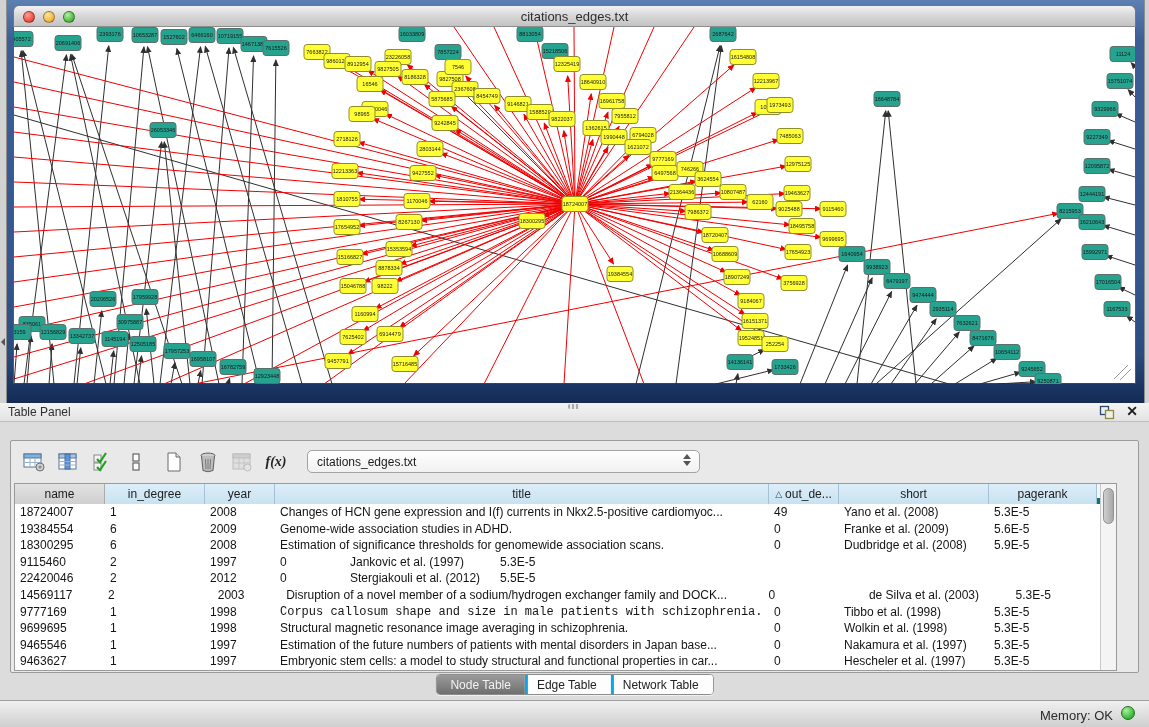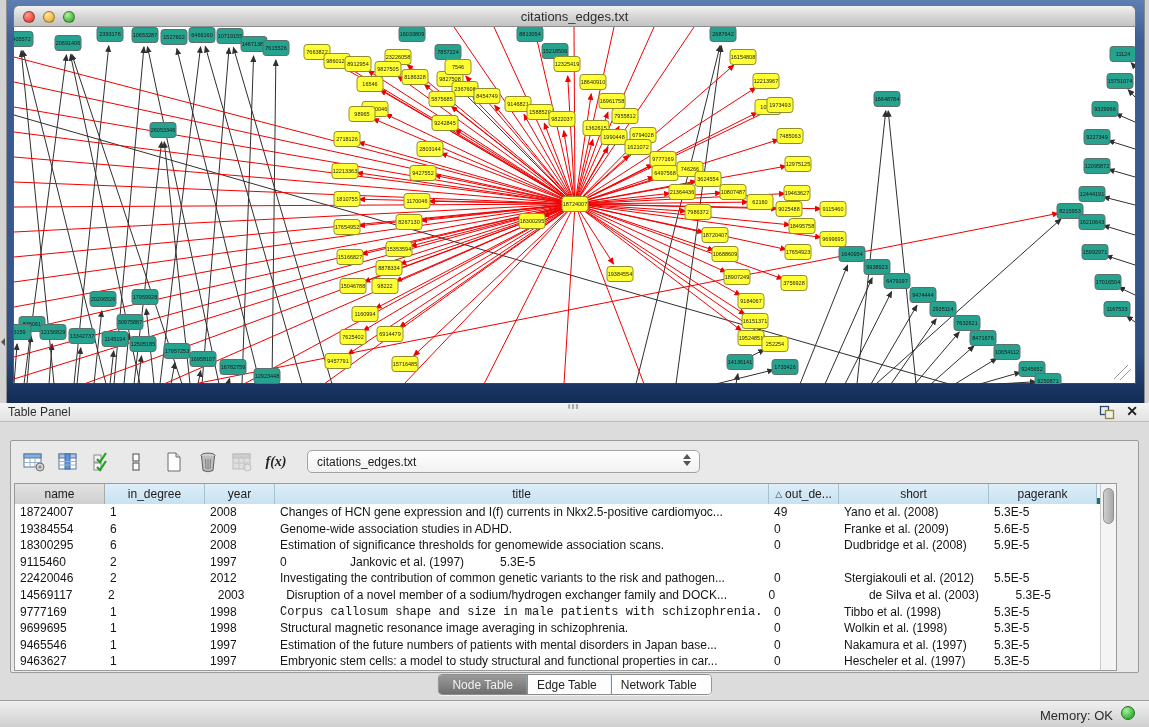--- a/index.html
+++ b/index.html
@@ -65,21 +65,21 @@
   .td { font-size:12px; color:#141414; padding-left:5px; white-space:nowrap; overflow:hidden; }
   .vscroll { position:absolute; right:0px; top:0px; width:16px; height:186px; background:#f4f4f4;
     border-left:1px solid #c9c9c9; }
   .vthumb { position:absolute; left:2px; top:4px; width:11px; height:36px; border-radius:6px;
     background:linear-gradient(90deg,#cfcfcf,#a8a8a8); border:1px solid #909090; }
 
   .tabbar { position:absolute; left:50%; top:271px; transform:translateX(-50%); height:21px; display:flex;
     border:1px solid #8d8d8d; border-radius:4px; overflow:hidden; background:#fff;
     box-shadow:0 1px 0 rgba(255,255,255,.6); }
   .tab { padding:0 14px; font-size:12px; color:#222; line-height:20px; background:#fdfdfd; }
-  .tab + .tab { border-left:1px solid #0ea5e9;padding-left:9px; }
+  .tab + .tab { border-left:3px solid #0ea5e9;padding-left:9px; }
   .tab.sel { background:linear-gradient(180deg,#9b9b9b,#6f6f6f); color:#f2f2f2; }
 
   .status-bar { position:absolute; left:0; top:700px; width:1149px; height:27px;
     background:linear-gradient(180deg,#f0f0f0,#cfcfcf); border-top:1px solid #9f9f9f; }
   .mem-label { position:absolute; right:36px; top:7px; font-size:13px; color:#2b2b2b; }
   .mem-dot { position:absolute; right:14px; top:5px; width:14px; height:14px; border-radius:50%;
     border:1px solid #237023; background:radial-gradient(circle at 35% 30%, #a9f0a0, #3cb93c 65%, #2a9a2a); }
 </style>
 </head>
 <body>
@@ -933,21 +933,20 @@
               <div class="td" style="width: 100px;">2</div>
               <div class="td" style="width: 70px;">1997</div>
               <div class="td" style="width: 70px;">0</div>
               <div class="td" style="width: 150px;">Jankovic et al. (1997)</div>
               <div class="td" style="width: 108px;">5.3E-5</div>
             </div>
             <div class="tr">
               <div class="td" style="width: 90px;">22420046</div>
               <div class="td" style="width: 100px;">2</div>
               <div class="td" style="width: 70px;">2012</div>
-              <div class="td" style="width: 494px;">Investigating the contribution of common genetic variants to the risk and pathogen...</div>
               <div class="td" style="width: 70px;">0</div>
               <div class="td" style="width: 150px;">Stergiakouli et al. (2012)</div>
               <div class="td" style="width: 108px;">5.5E-5</div>
             </div>
             <div class="tr">
               <div class="td" style="width: 90px;">14569117</div>
               <div class="td" style="width: 100px;">2</div>
               <div class="td" style="width: 70px; margin-left: 12px;">2003</div>
               <div class="td" style="width: 494px;">Disruption of a novel member of a sodium/hydrogen exchanger family and DOCK...</div>
               <div class="td" style="width: 70px;">0</div>

